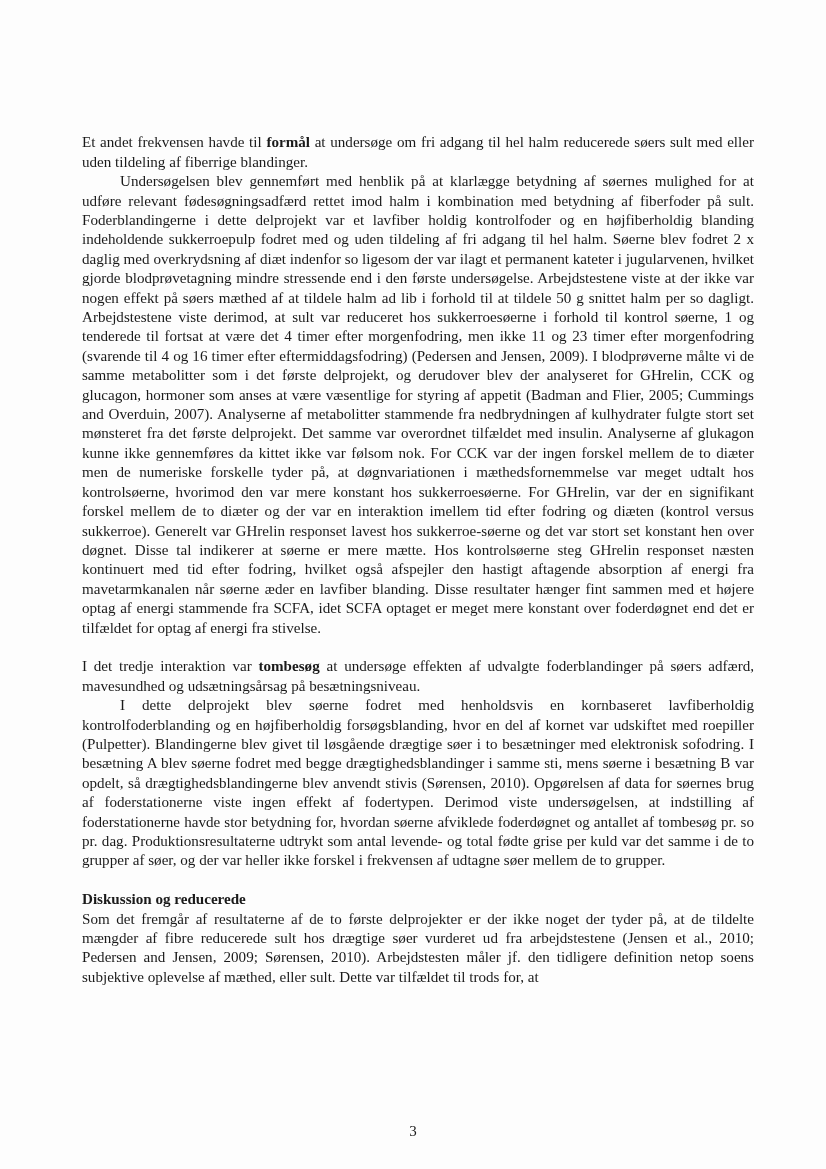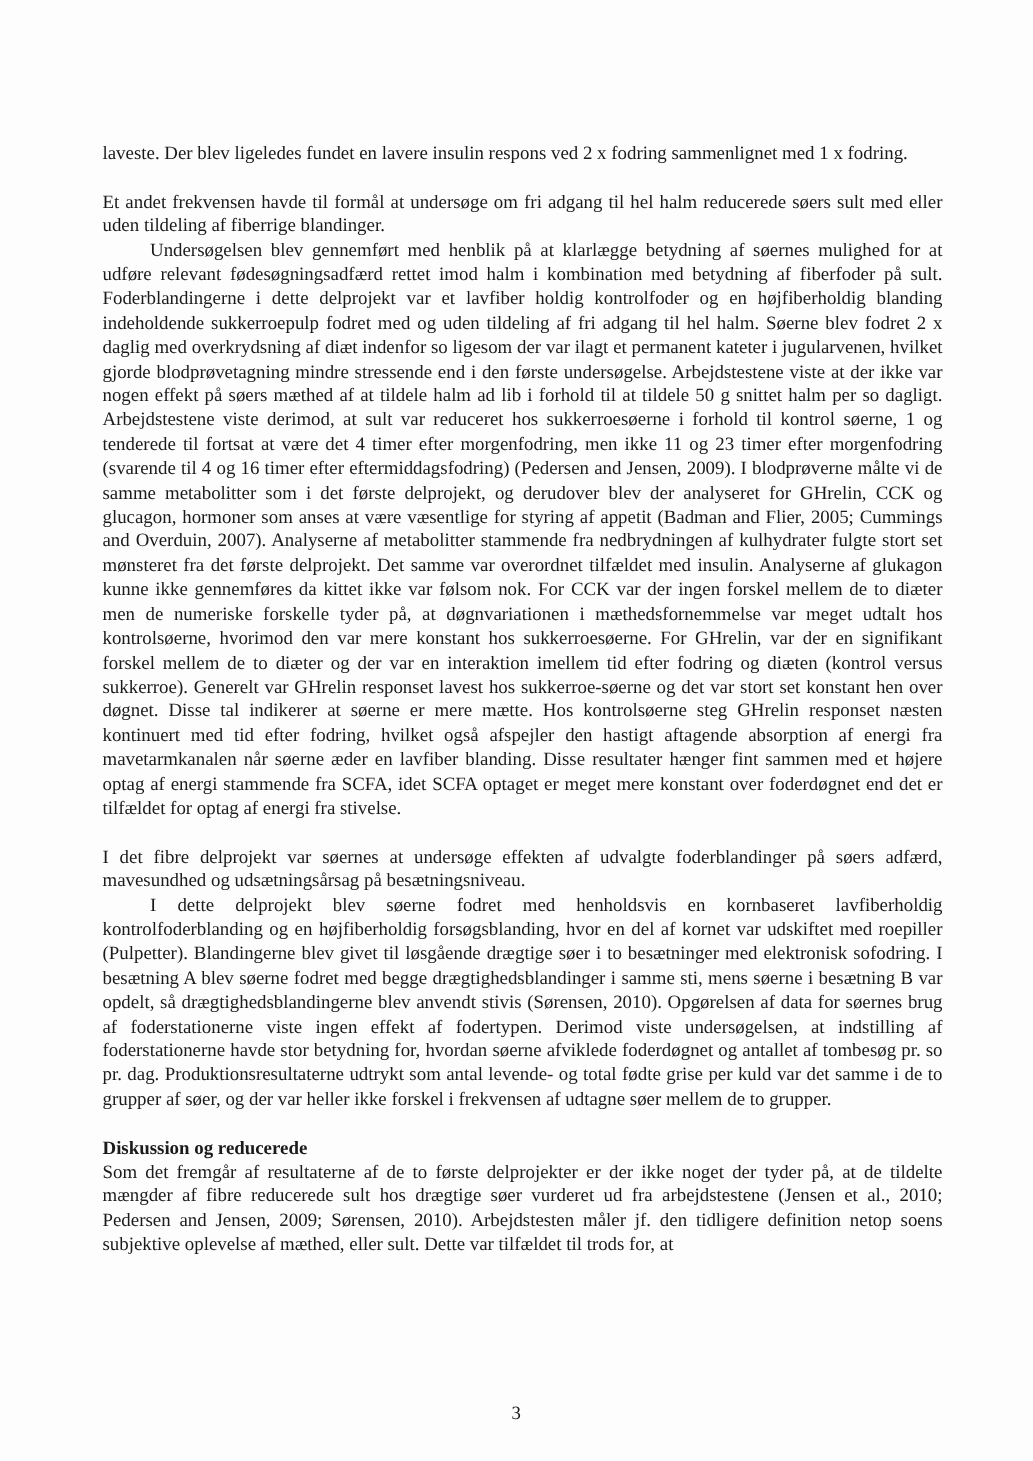--- a/index.html
+++ b/index.html
@@ -9,36 +9,35 @@
     }
     .text {
       position: absolute; left: 82px; top: 114px; width: 672px;
       font-family: "Liberation Serif", serif; font-size: 15.1px; line-height: 19.4px;
       color: #1a1a1a; text-align: justify;
     }
     .text p { margin: 0; }
     .indent { text-indent: 38px; }
     .gap { height: 19.4px; }
     .heading { font-weight: bold; }
-    b { font-weight: normal; }
+    b { font-weight: bold; }
     .pagenum {
       position: absolute; top: 1123px; left: 0; width: 826px; text-align: center;
       font-family: "Liberation Serif", serif; font-size: 15px; color: #1a1a1a;
     }
   </style>
 </head>
 <body>
 
 <div class="page">
   <div class="text">
-    <p>laveste. Der blev ligeledes fundet en lavere insulin respons ved 2 x fodring sammenlignet med 1 x fodring.</p>
     <div class="gap"></div>
     <p><span>Et andet frekvensen havde til </span><b>formål</b><span> at undersøge om fri adgang til hel halm reducerede søers sult med eller uden tildeling af fiberrige blandinger.</span></p>
     <p class="indent">Undersøgelsen blev gennemført med henblik på at klarlægge betydning af søernes mulighed for at udføre relevant fødesøgningsadfærd rettet imod halm i kombination med betydning af fiberfoder på sult. Foderblandingerne i dette delprojekt var et lavfiber holdig kontrolfoder og en højfiberholdig blanding indeholdende sukkerroepulp fodret med og uden tildeling af fri adgang til hel halm. Søerne blev fodret 2 x daglig med overkrydsning af diæt indenfor so ligesom der var ilagt et permanent kateter i jugularvenen, hvilket gjorde blodprøvetagning mindre stressende end i den første undersøgelse. Arbejdstestene viste at der ikke var nogen effekt på søers mæthed af at tildele halm ad lib i forhold til at tildele 50 g snittet halm per so dagligt. Arbejdstestene viste derimod, at sult var reduceret hos sukkerroesøerne i forhold til kontrol søerne, 1 og tenderede til fortsat at være det 4 timer efter morgenfodring, men ikke 11 og 23 timer efter morgenfodring (svarende til 4 og 16 timer efter eftermiddagsfodring) (Pedersen and Jensen, 2009). I blodprøverne målte vi de samme metabolitter som i det første delprojekt, og derudover blev der analyseret for GHrelin, CCK og glucagon, hormoner som anses at være væsentlige for styring af appetit (Badman and Flier, 2005; Cummings and Overduin, 2007). Analyserne af metabolitter stammende fra nedbrydningen af kulhydrater fulgte stort set mønsteret fra det første delprojekt. Det samme var overordnet tilfældet med insulin. Analyserne af glukagon kunne ikke gennemføres da kittet ikke var følsom nok. For CCK var der ingen forskel mellem de to diæter men de numeriske forskelle tyder på, at døgnvariationen i mæthedsfornemmelse var meget udtalt hos kontrolsøerne, hvorimod den var mere konstant hos sukkerroesøerne. For GHrelin, var der en signifikant forskel mellem de to diæter og der var en interaktion imellem tid efter fodring og diæten (kontrol versus sukkerroe). Generelt var GHrelin responset lavest hos sukkerroe-søerne og det var stort set konstant hen over døgnet. Disse tal indikerer at søerne er mere mætte. Hos kontrolsøerne steg GHrelin responset næsten kontinuert med tid efter fodring, hvilket også afspejler den hastigt aftagende absorption af energi fra mavetarmkanalen når søerne æder en lavfiber blanding. Disse resultater hænger fint sammen med et højere optag af energi stammende fra SCFA, idet SCFA optaget er meget mere konstant over foderdøgnet end det er tilfældet for optag af energi fra stivelse.</p>
     <div class="gap"></div>
-    <p><span>I det fibre delprojekt var </span><b>søernes</b><span> at undersøge effekten af udvalgte foderblandinger på søers adfærd, mavesundhed og udsætningsårsag på besætningsniveau.</span></p>
+    <p><span>I det tredje interaktion var </span><b>tombesøg</b><span> at undersøge effekten af udvalgte foderblandinger på søers adfærd, mavesundhed og udsætningsårsag på besætningsniveau.</span></p>
     <p class="indent">I dette delprojekt blev søerne fodret med henholdsvis en kornbaseret lavfiberholdig kontrolfoderblanding og en højfiberholdig forsøgsblanding, hvor en del af kornet var udskiftet med roepiller (Pulpetter). Blandingerne blev givet til løsgående drægtige søer i to besætninger med elektronisk sofodring. I besætning A blev søerne fodret med begge drægtighedsblandinger i samme sti, mens søerne i besætning B var opdelt, så drægtighedsblandingerne blev anvendt stivis (Sørensen, 2010). Opgørelsen af data for søernes brug af foderstationerne viste ingen effekt af fodertypen. Derimod viste undersøgelsen, at indstilling af foderstationerne havde stor betydning for, hvordan søerne afviklede foderdøgnet og antallet af tombesøg pr. so pr. dag. Produktionsresultaterne udtrykt som antal levende- og total fødte grise per kuld var det samme i de to grupper af søer, og der var heller ikke forskel i frekvensen af udtagne søer mellem de to grupper.</p>
     <div class="gap"></div>
     <p class="heading">Diskussion og reducerede</p>
     <p>Som det fremgår af resultaterne af de to første delprojekter er der ikke noget der tyder på, at de tildelte mængder af fibre reducerede sult hos drægtige søer vurderet ud fra arbejdstestene (Jensen et al., 2010; Pedersen and Jensen, 2009; Sørensen, 2010). Arbejdstesten måler jf. den tidligere definition netop soens subjektive oplevelse af mæthed, eller sult. Dette var tilfældet til trods for, at</p>
   </div>
   <div class="pagenum">3</div>
 </div>
 
 </body></html>

